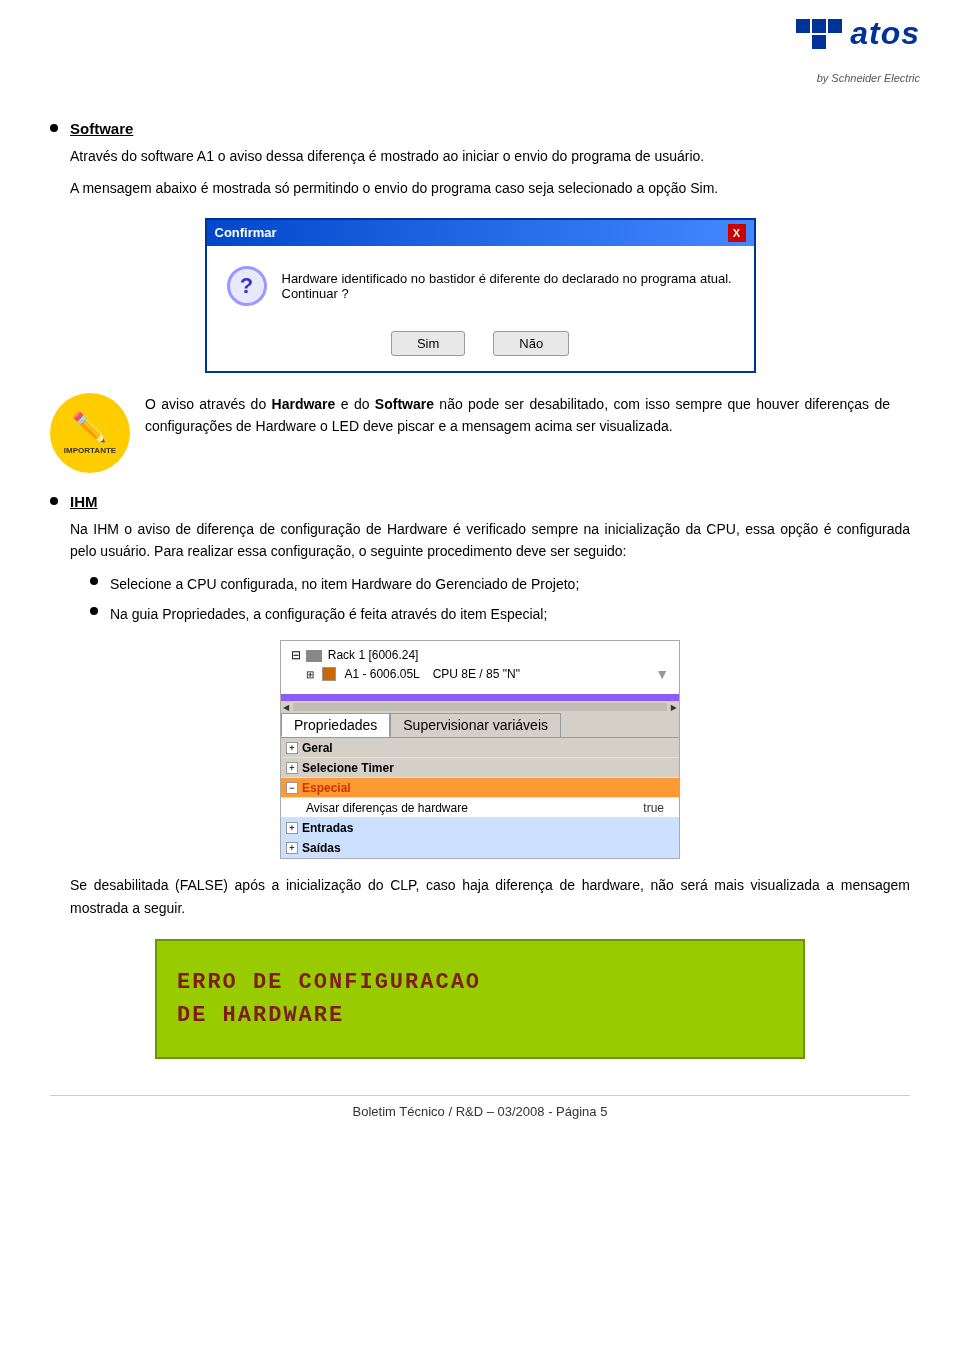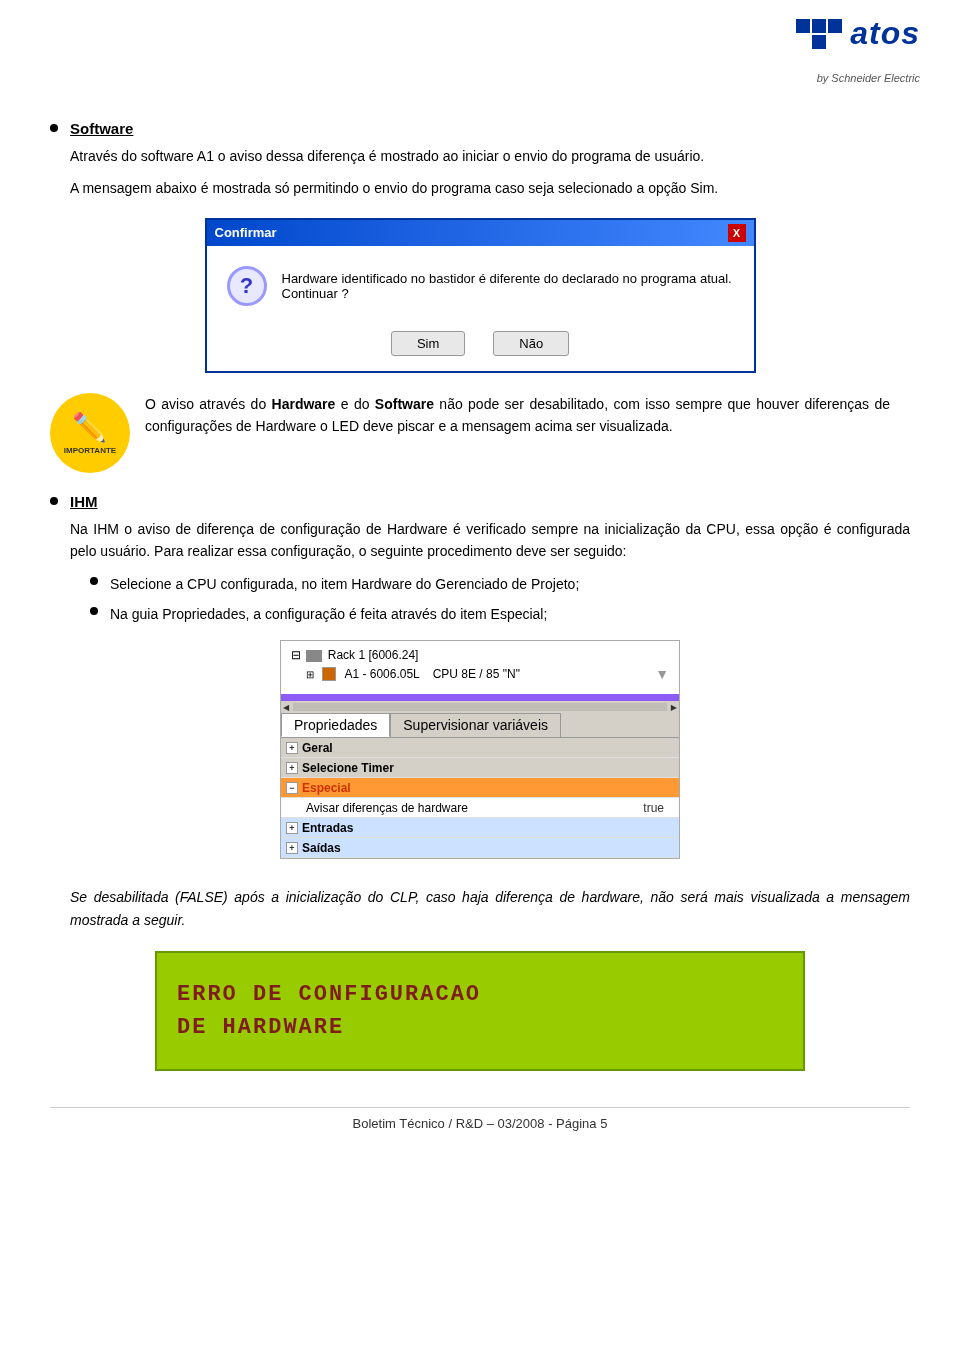--- a/index.html
+++ b/index.html
@@ -459,21 +459,21 @@
             <span class="prop-row-icon">+</span>
             <span class="prop-row-label">Entradas</span>
           </div>
           <div class="prop-row blue-header">
             <span class="prop-row-icon">+</span>
             <span class="prop-row-label">Saídas</span>
           </div>
         </div>
       </div>
 
-      <p class="section-text" style="margin-top:27px;font-style:italic;">Se desabilitada (FALSE) após a inicialização do CLP, caso haja diferença de hardware, não será mais visualizada a mensagem mostrada a seguir.</p>
+      <p class="section-text" style="margin-top:15px;">Se desabilitada (FALSE) após a inicialização do CLP, caso haja diferença de hardware, não será mais visualizada a mensagem mostrada a seguir.</p>
 
       <div class="error-display">
         <div class="error-text">ERRO DE CONFIGURACAO</div>
         <div class="error-text">DE HARDWARE</div>
       </div>
 
     </div>
   </div>
 
   <div class="page-footer">

